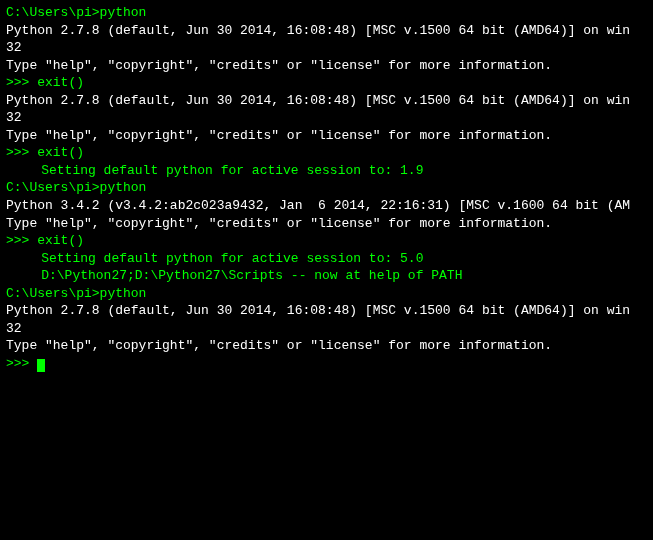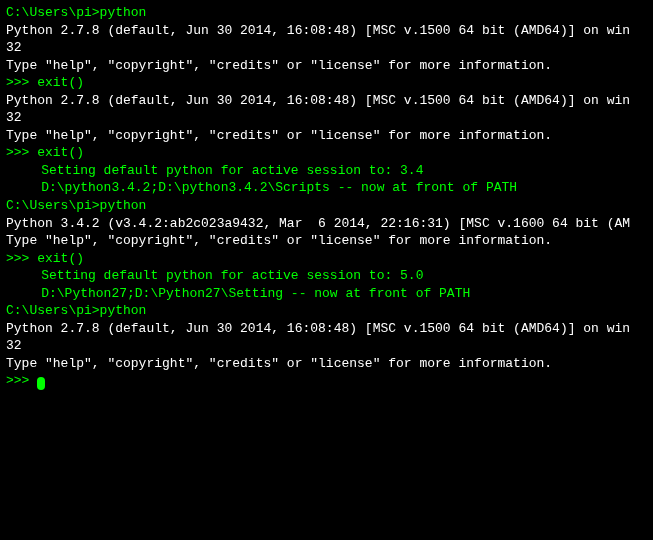--- a/index.html
+++ b/index.html
@@ -1,19 +1,18 @@
 <!DOCTYPE html>
 <html><head>
   <meta charset="utf-8">
   <style>
     * {
       margin: 0;
       padding: 0;
       box-sizing: border-box;
-      border-radius: 23px;
     }
 
     body {
       width: 653px;
       height: 540px;
       background-color: #000000;
       font-family: 'Courier New', Courier, monospace;
       font-size: 13px;
       color: #00ff00;
       overflow: hidden;
@@ -68,30 +67,29 @@
     <div class="line output">32</div>
     <div class="line output">Type "help", "copyright", "credits" or "license" for more information.</div>
     <div class="line prompt">&gt;&gt;&gt; exit()</div>
     <div class="line blank"></div>
     <div class="line output">Python 2.7.8 (default, Jun 30 2014, 16:08:48) [MSC v.1500 64 bit (AMD64)] on win</div>
     <div class="line output">32</div>
     <div class="line output">Type "help", "copyright", "credits" or "license" for more information.</div>
     <div class="line prompt">&gt;&gt;&gt; exit()</div>
     <div class="line blank"></div>
     <div class="line blank"></div>
-    <div class="line indent">    Setting default python for active session to: 3.4</div>
-    <div class="line indent">    D:\python3.4.2;D:\python3.4.2\Scripts -- now at front of PATH</div>
+    <div class="line indent">    Setting default python for active session to: 1.9</div>
     <div class="line blank"></div>
     <div class="line prompt">C:\Users\pi&gt;python</div>
-    <div class="line output">Python 3.4.2 (v3.4.2:ab2c023a9432, Mar  6 2014, 22:16:31) [MSC v.1600 64 bit (AM</div>
+    <div class="line output">Python 3.4.2 (v3.4.2:ab2c023a9432, Jan  6 2014, 22:16:31) [MSC v.1600 64 bit (AM</div>
     <div class="line output">Type "help", "copyright", "credits" or "license" for more information.</div>
     <div class="line prompt">&gt;&gt;&gt; exit()</div>
     <div class="line blank"></div>
     <div class="line blank"></div>
     <div class="line indent">    Setting default python for active session to: 5.0</div>
-    <div class="line indent">    D:\Python27;D:\Python27\Setting -- now at front of PATH</div>
+    <div class="line indent">    D:\Python27;D:\Python27\Scripts -- now at help of PATH</div>
     <div class="line blank"></div>
     <div class="line prompt">C:\Users\pi&gt;python</div>
     <div class="line output">Python 2.7.8 (default, Jun 30 2014, 16:08:48) [MSC v.1500 64 bit (AMD64)] on win</div>
     <div class="line output">32</div>
     <div class="line output">Type "help", "copyright", "credits" or "license" for more information.</div>
     <div class="line prompt_cursor">&gt;&gt;&gt; <span class="cursor"></span></div>
   </div>
 
 </body></html>

